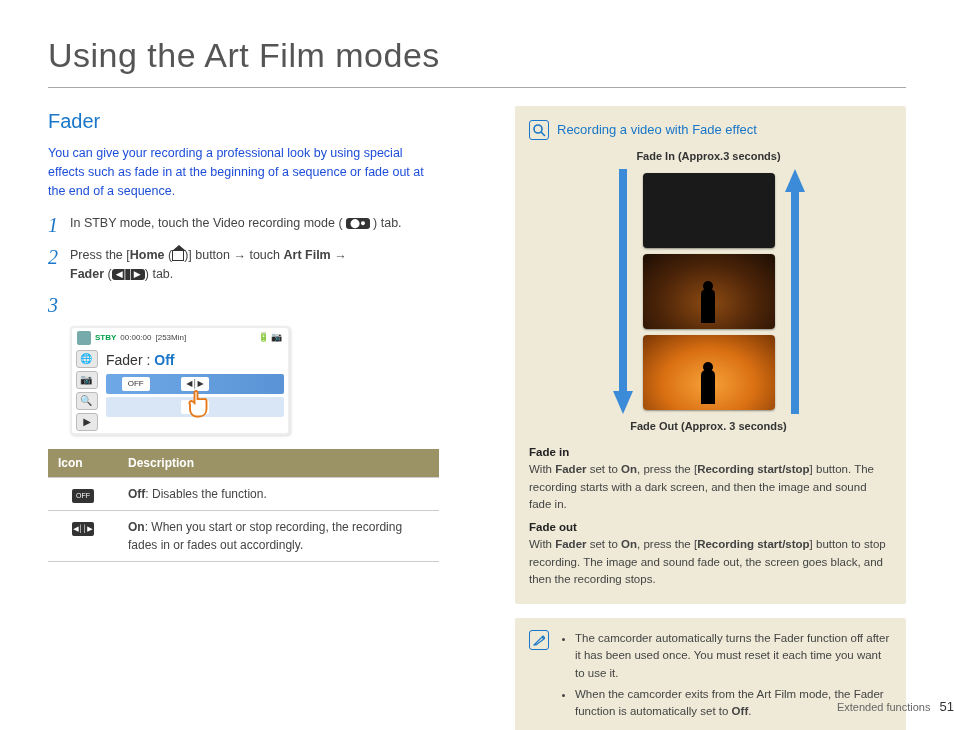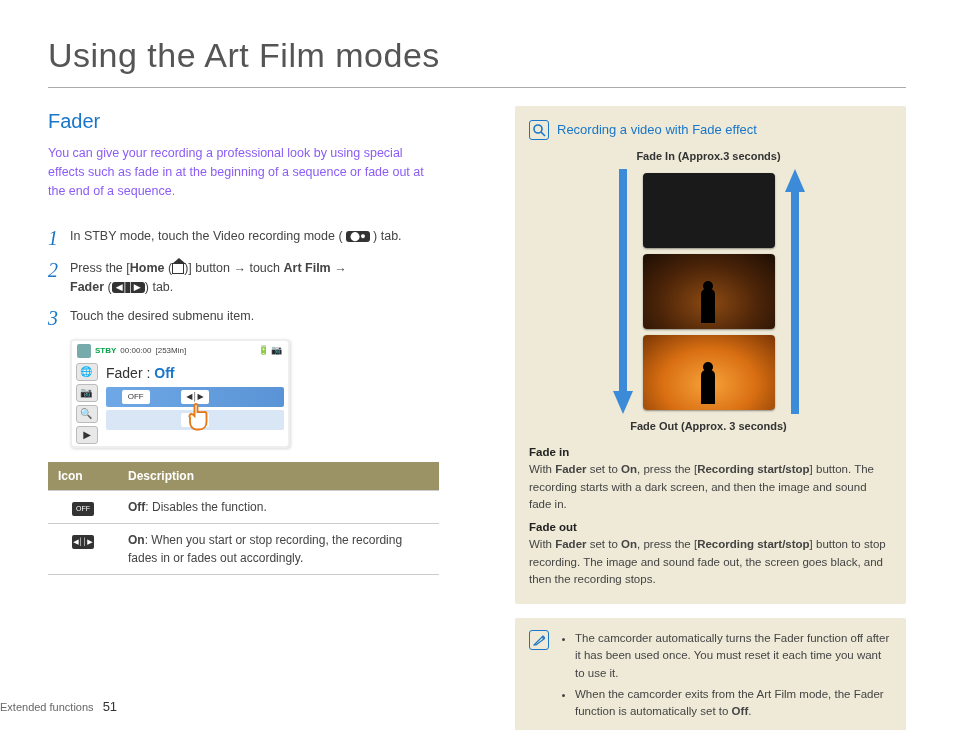--- a/index.html
+++ b/index.html
@@ -25,21 +25,21 @@
   }
   .columns { display: flex; gap: 28px; }
   .col-left { flex: 1 1 50%; }
   .col-right { flex: 1 1 50%; margin-left: 48px; }
   .section-title {
     color: #1976c8;
     font-size: 20px;
     font-weight: 400;
     margin-bottom: 8px;
   }
-  .intro { margin-bottom: 27px; color:#8b5cf6;}
+  .intro { margin-bottom: 14px; color:#1d4ed8;}
   .step { display: flex; margin-bottom: 10px; align-items: flex-start;}
   .step-num {
     color: #1976c8;
     font-style: italic;
     font-size: 20px;
     font-family: Georgia, serif;
     width: 22px;
     flex-shrink: 0;
     line-height: 1.1;
   }
@@ -119,21 +119,21 @@
   .silh { width:100%; height:100%; position:relative;}
   .silh::after{ content:''; position:absolute; left:58px; bottom:6px; width:14px; height:34px; background:#000; border-radius:5px 5px 0 0;}
   .silh::before{ content:''; position:absolute; left:60px; bottom:38px; width:10px; height:10px; background:#000; border-radius:50%;}
   .big-arrow { width:20px;}
   .desc-block { font-size:11.5px; color:#444; line-height:1.5;}
   .desc-block .bh { font-weight:bold; color:#222;}
   .note-panel { background:#eeead7; padding:12px 16px 12px 14px; display:flex; align-items:flex-start; gap:10px; border-radius:2px;}
   .note-icon { width:20px;height:20px;border:1.5px solid #1976c8;border-radius:3px;display:flex;align-items:center;justify-content:center;color:#1976c8;font-size:12px;flex-shrink:0;}
   .note-list { list-style: disc; padding-left:16px; font-size:11.5px; color:#444;}
   .note-list li{ margin-bottom:4px;}
-  .footer { position:absolute; bottom:14px; left:0; right:0; text-align:left; font-size:11px; color:#666;}
+  .footer { position:absolute; bottom:14px; left:0; right:0; text-align:right; font-size:11px; color:#666;}
   .footer .pg { color:#333; font-size:13px; margin-left:6px;}
 </style>
 </head>
 <body>
 
 <div class="page-title">Using the Art Film modes</div>
 
 <div class="columns">
   <div class="col-left">
     <div class="section-title">Fader</div>
@@ -151,21 +151,20 @@
     <div class="step">
       <div class="step-num">2</div>
       <div class="step-text">
         <span>Press the [</span><b>Home</b><span> (</span><span class="home-icon"></span><span>)] button </span><span class="arrow">→</span><span> touch </span><b>Art Film</b><span class="arrow"> →</span><br>
         <b>Fader</b><span> (</span><span class="inline-icon">◀││▶</span><span>) tab.</span>
       </div>
     </div>
 
     <div class="step">
       <div class="step-num">3</div>
-      <div class="step-text">Touch the desired submenu item.</div>
     </div>
 
     <div class="screenshot">
       <div class="scr-top">
         <span style="width:14px;height:14px;background:#7aa;border-radius:2px;"></span>
         <span class="scr-stby">STBY</span>
         <span class="scr-time">00:00:00</span>
         <span class="scr-time">[253Min]</span>
         <span style="margin-left:auto;font-size:9px">🔋 📷</span>
       </div>

